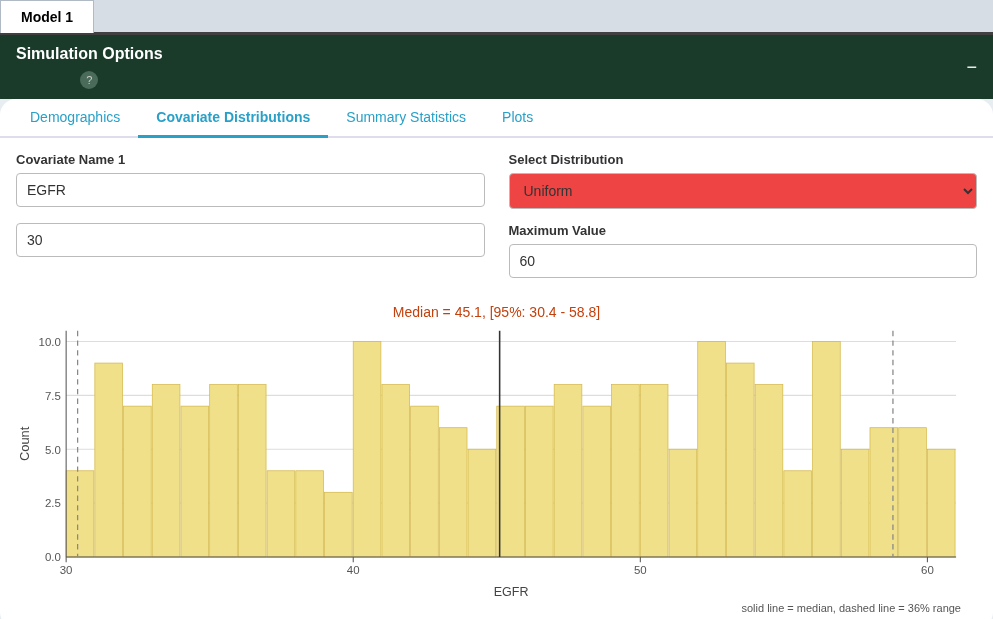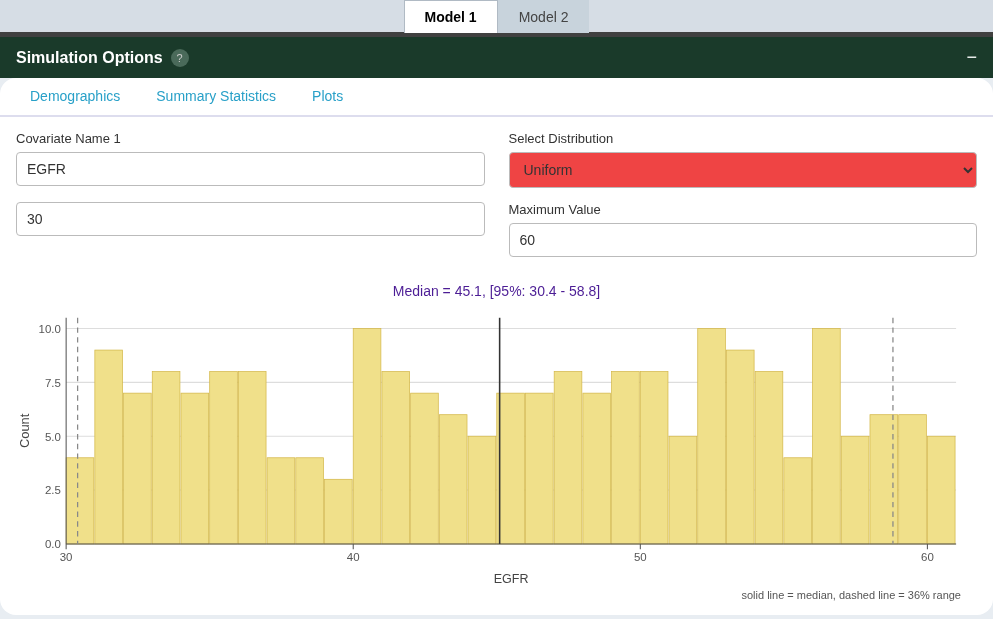--- a/index.html
+++ b/index.html
@@ -1,19 +1,19 @@
 <!DOCTYPE html>
 <html><head>
   <meta charset="utf-8">
   <style>
     * { box-sizing: border-box; margin: 0; padding: 0; }
     body { font-family: Arial, sans-serif; background: #e8edf2; font-size: 14px; }
 
     
-    .top-tabs { display: flex; background: #d6dde5; border-bottom: 5px solid #404040; justify-content: center; }
+    .top-tabs { display: flex; background: #d6dde5; border-bottom: 3px solid #404040; }
     .top-tab {
       padding: 8px 20px;
       cursor: pointer;
       font-size: 14px;
       border: 1px solid transparent;
       border-bottom: none;
       margin-bottom: -1px;
       background: #c8d3dc;
       color: #444;
     }
@@ -27,21 +27,21 @@
 
     
     .sim-header {
       background: #1a3a2a;
       color: #fff;
       padding: 10px 16px;
       display: flex;
       align-items: center;
       justify-content: space-between;
     }
-    .sim-header-left { display: flex; align-items: center; gap: 8px; }
+    .sim-header-left { display: flex; align-items: center; gap: 8px; flex-direction: column; }
     .sim-header-title { font-size: 16px; font-weight: bold; }
     .help-badge {
       background: #4a6a5a;
       color: #ccc;
       border-radius: 50%;
       width: 18px; height: 18px;
       display: inline-flex; align-items: center; justify-content: center;
       font-size: 11px; cursor: pointer;
     }
     .minimize-btn { color: #fff; font-size: 18px; cursor: pointer; background: none; border: none; }
@@ -60,21 +60,21 @@
       margin-bottom: -2px;
     }
     .inner-tab.active { border-bottom-color: #28a0c8; font-weight: bold; }
     .inner-tab.inactive { color: #28a0c8; }
 
     
     .form-section { padding: 14px 16px 8px 16px; }
     .form-row { display: flex; gap: 24px; margin-bottom: 14px; }
     .form-group { display: flex; flex-direction: column; gap: 6px; }
     .form-group.half { flex: 1; }
-    .form-label { font-size: 13px; font-weight: normal; color: #333; }
+    .form-label { font-size: 13px; font-weight: bold; color: #333; }
     .form-input {
       border: 1px solid #bbb;
       border-radius: 4px;
       padding: 8px 10px;
       font-size: 14px;
       color: #333;
       outline: none;
     }
     .form-select {
       border: 1px solid #bbb;
@@ -82,47 +82,47 @@
       padding: 8px 10px;
       font-size: 14px;
       color: #333;
       background: #ef4444;
       appearance: auto;
       outline: none;
     }
 
     
     .chart-container { padding: 4px 16px 10px 16px; }
-    .chart-title { text-align: center; font-size: 14px; color: #4c1d95; margin-bottom: 8px; }
+    .chart-title { text-align: center; font-size: 14px; color: #c2410c; margin-bottom: 0; }
     .chart-wrap { position: relative; width: 100%; height: 280px; }
     svg.histogram { width: 100%; height: 100%; }
 
     
     .chart-legend { text-align: right; font-size: 11px; color: #555; padding: 2px 16px 4px 0; }
   </style>
 </head>
 <body>
 
 <div class="top-tabs">
   <div class="top-tab active">Model 1</div>
-  <div class="top-tab">Model 2</div>
 </div>
 
 <div class="sim-header">
   <div class="sim-header-left">
     <span class="sim-header-title">Simulation Options</span>
     <span class="help-badge">?</span>
   </div>
   <button class="minimize-btn">−</button>
 </div>
 
 <div class="main-content">
 
   <div class="inner-tabs">
     <div class="inner-tab inactive">Demographics</div>
+    <div class="inner-tab active">Covariate Distributions</div>
     <div class="inner-tab inactive">Summary Statistics</div>
     <div class="inner-tab inactive">Plots</div>
   </div>
 
   <div class="form-section">
     <div class="form-row">
       <div class="form-group half">
         <label class="form-label">Covariate Name 1</label>
         <input class="form-input" type="text" value="EGFR" style="">
       </div>

